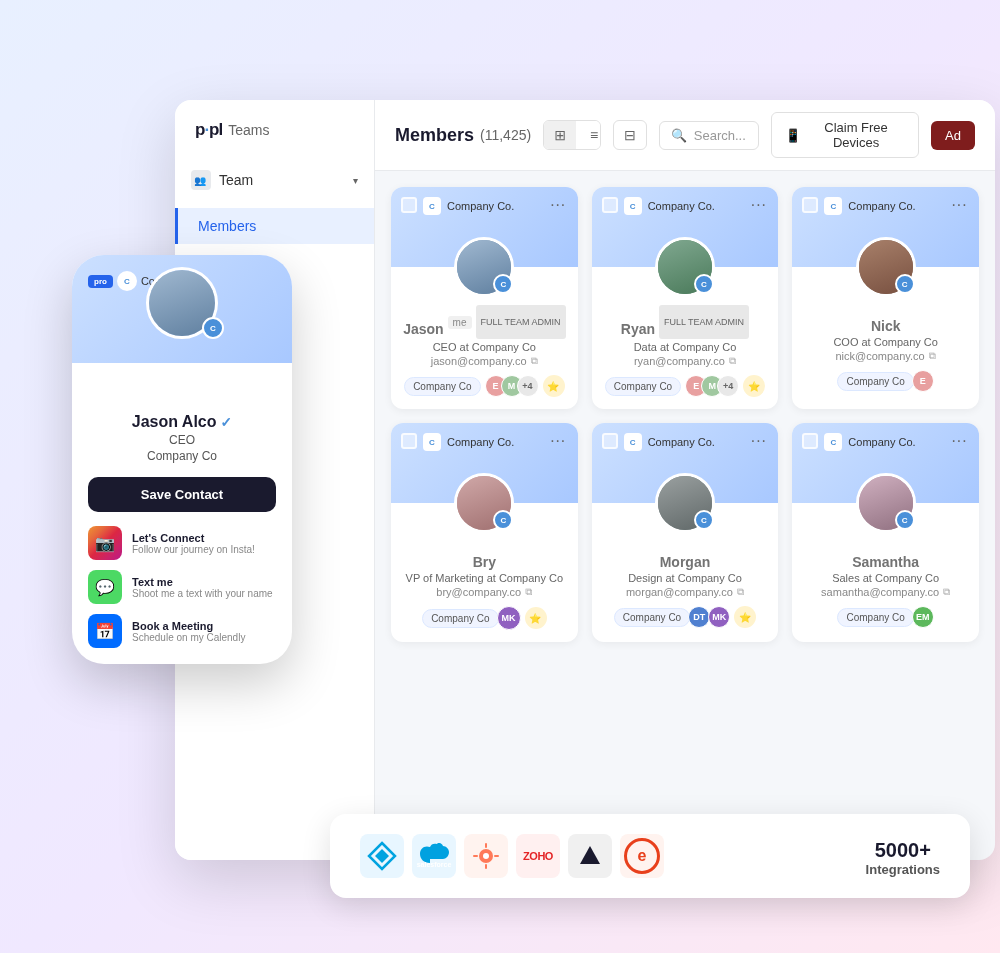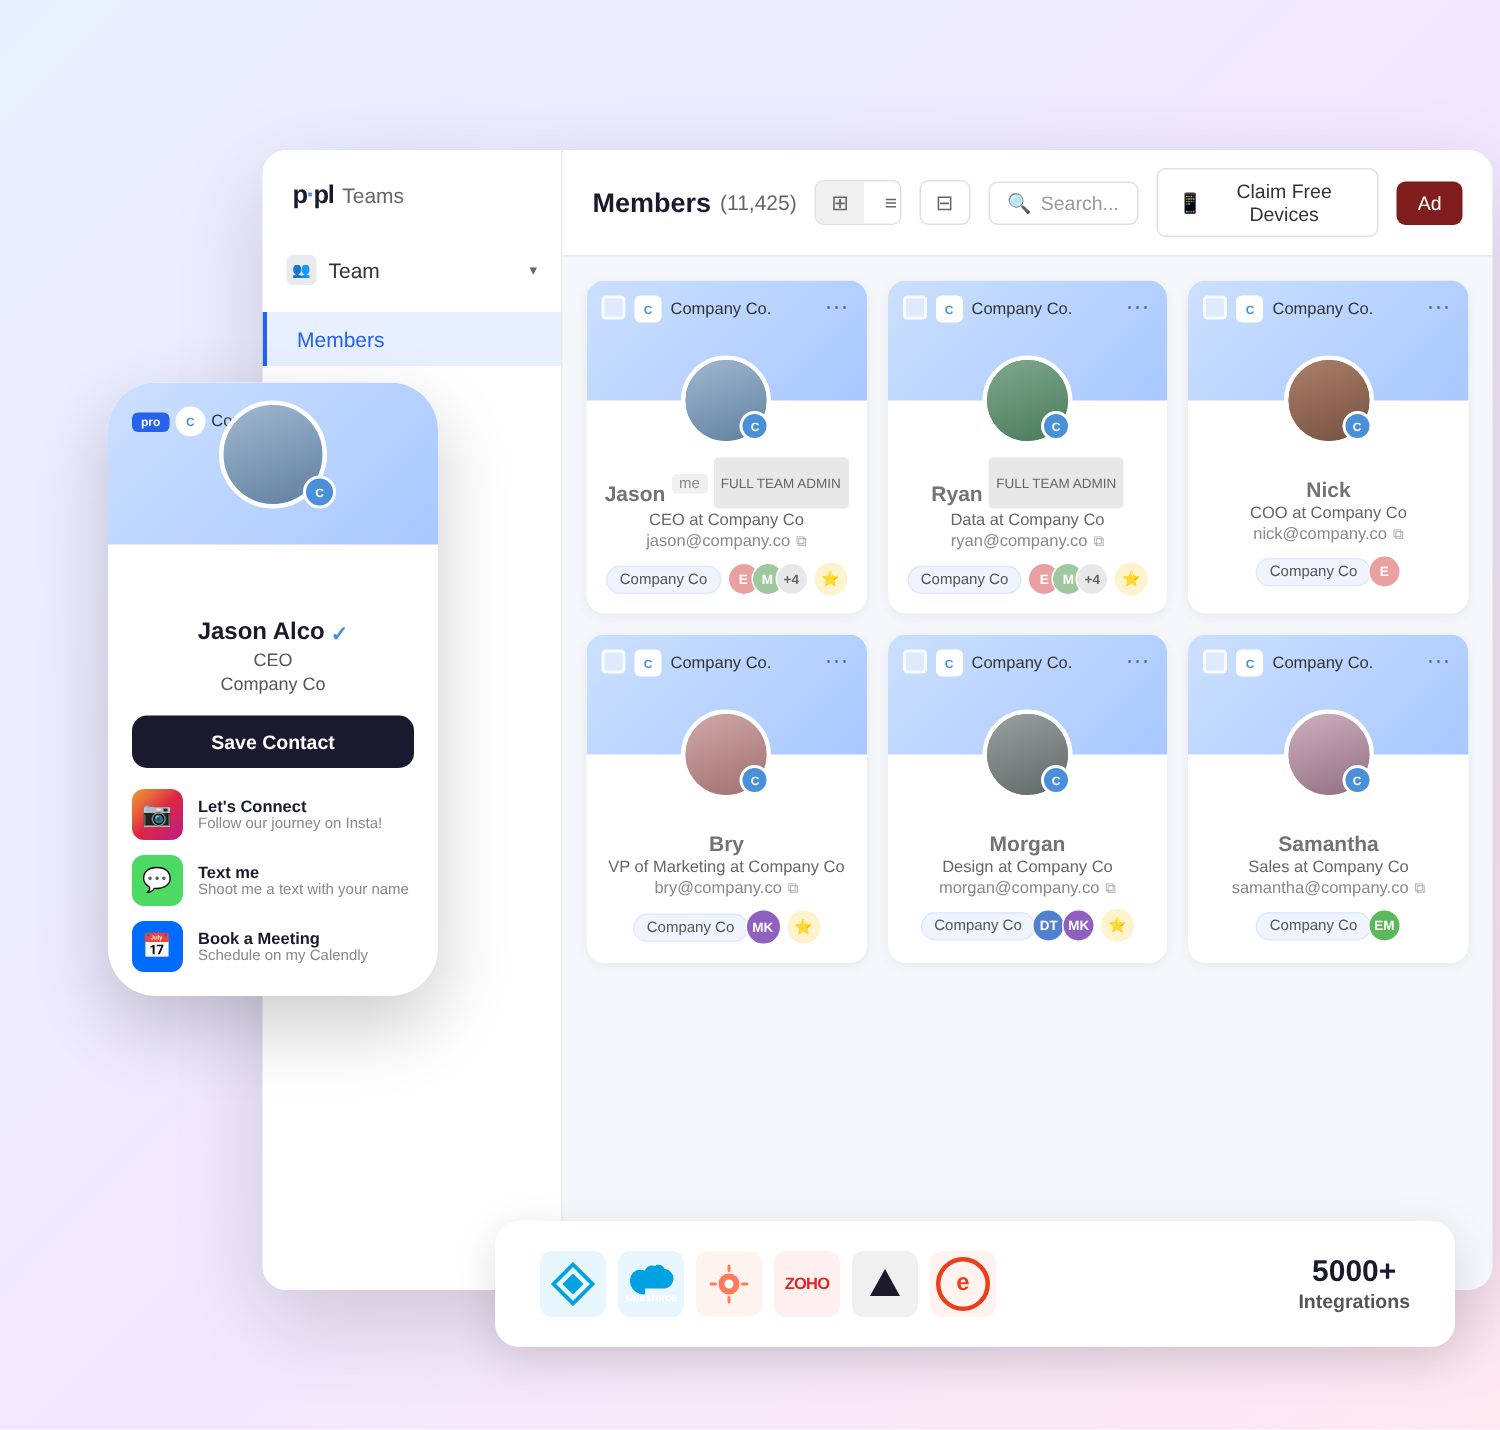--- a/index.html
+++ b/index.html
@@ -413,21 +413,21 @@
     .integrations-bar {
       position: absolute;
       bottom: 55px;
       left: 330px;
       width: 640px;
       background: #fff;
       border-radius: 16px;
       padding: 20px 30px;
       box-shadow: 0 8px 30px rgba(0,0,0,0.12);
       display: flex;
-      align-items: center;
+      align-items: flex-end;
       gap: 8px;
       z-index: 10;
     }
     .integration-logo {
       width: 44px;
       height: 44px;
       border-radius: 8px;
       display: flex;
       align-items: center;
       justify-content: center;

